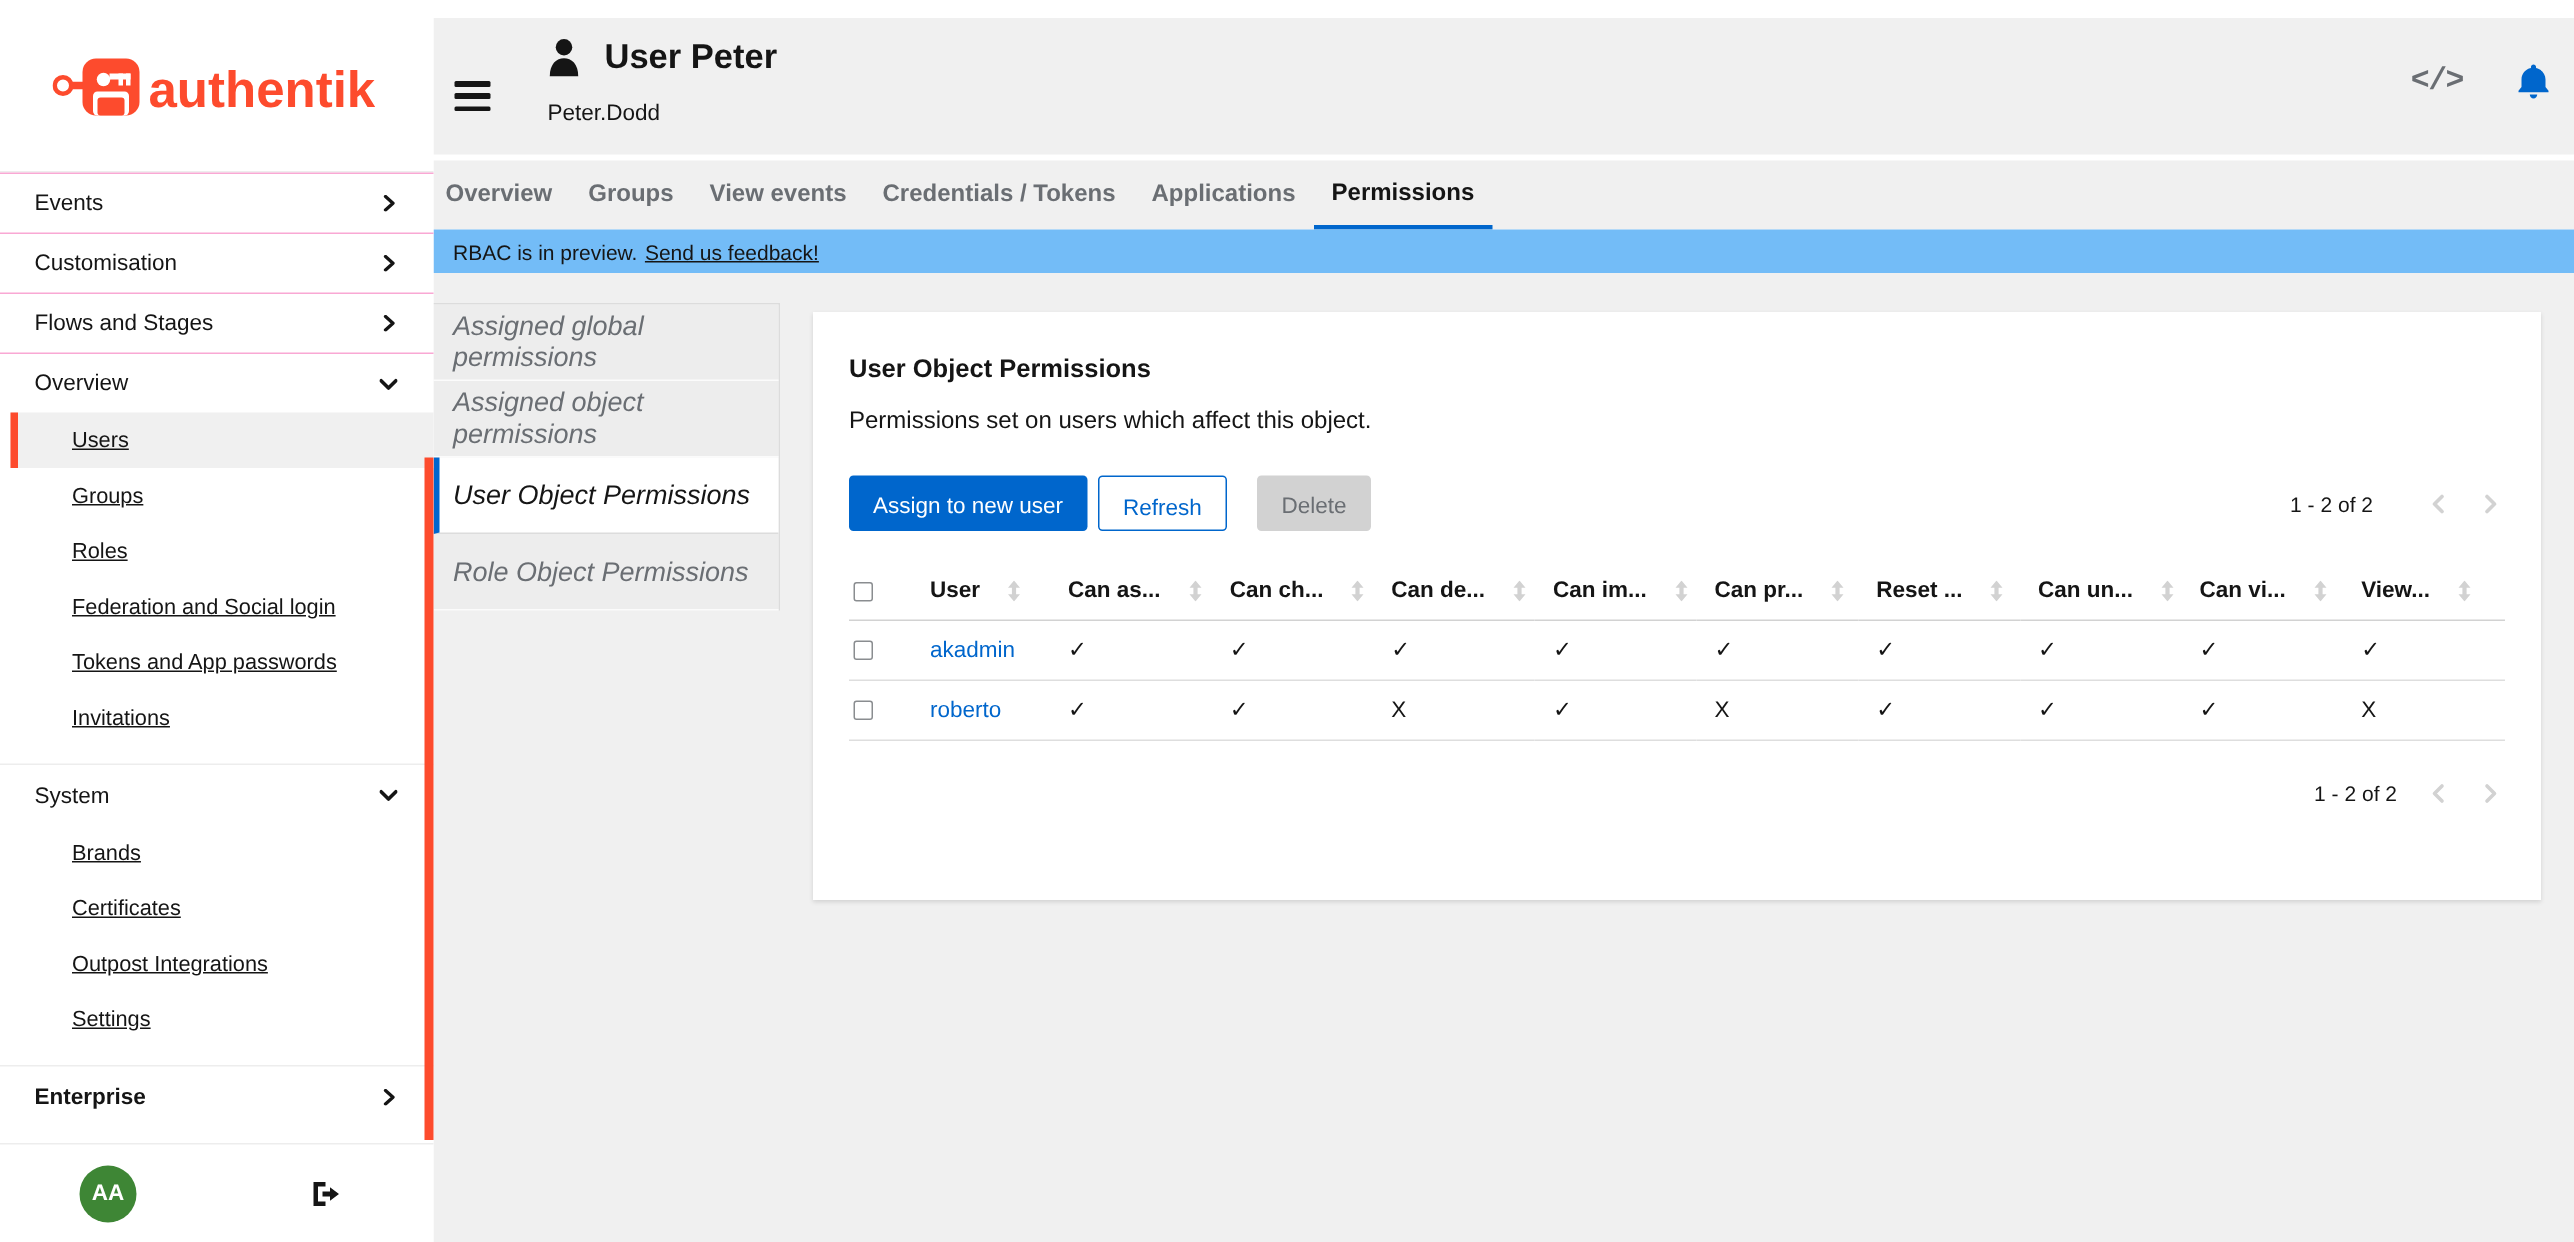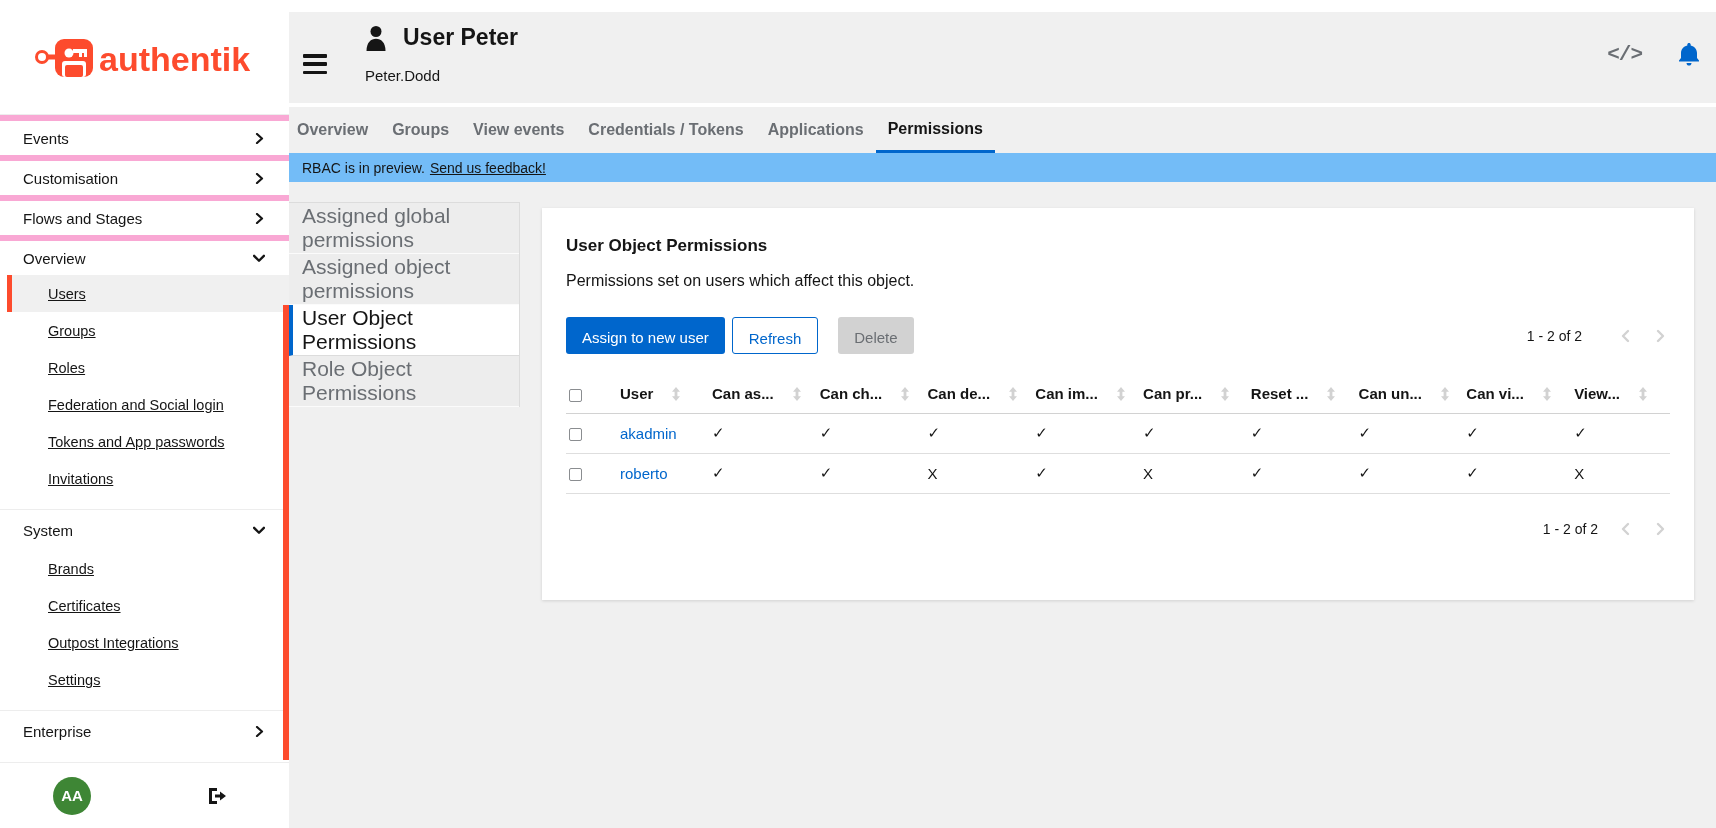--- a/index.html
+++ b/index.html
@@ -13,21 +13,21 @@
     --muted:#6a6e73;
   }
   *{margin:0;padding:0;box-sizing:border-box;}
   html,body{width:1716px;height:828px;overflow:hidden;}
   body{font-family:"Liberation Sans", sans-serif;background:#fff;color:var(--text);position:relative;}
 
   
   .sidebar{position:absolute;left:0;top:0;width:289px;height:828px;background:#fff;z-index:3;}
   .logo-wrap{height:115px;display:flex;align-items:center;padding-left:35px;border-bottom:1px solid #ededed;}
   .nav-top{position:relative;height:40px;display:flex;align-items:center;padding:0 24px 0 23px;
-           border-top:6px solid #f9a8d4;font-size:15px;cursor:pointer;}
+           border-top:1px solid #f9a8d4;font-size:15px;cursor:pointer;}
   .nav-top:first-child{border-top:none;}
   .nav-top .chev{margin-left:auto;}
   .nav-sub{position:relative;height:37px;display:flex;align-items:center;padding-left:48px;font-size:14.5px;cursor:pointer;text-decoration:underline;}
   .nav-sub.active{background:var(--gray-bg);border-left:5px solid var(--accent);margin-left:7px;padding-left:36px;}
   .nav-divider{height:0;border-top:1px solid #ededed;margin-top:12px;}
   .scroll-thumb{position:absolute;right:0;top:305px;width:6px;height:455px;background:var(--accent);}
   .user-row{position:absolute;left:0;bottom:0;width:289px;height:66px;border-top:1px solid #ededed;
             display:flex;align-items:center;}
   .avatar{width:38px;height:38px;border-radius:50%;background:var(--green);color:#fff;font-weight:bold;
           font-size:15px;display:flex;align-items:center;justify-content:center;margin-left:53px;}
@@ -51,22 +51,22 @@
   .tab.active{color:var(--text);border-bottom:3px solid var(--primary);}
 
   .banner{position:absolute;left:0;top:153px;width:1427px;height:29px;background:var(--banner);
           display:flex;align-items:center;padding-left:13px;font-size:14px;color:var(--text);}
   .banner a{color:var(--text);text-decoration:underline;margin-left:5px;cursor:pointer;}
 
   .main{position:absolute;left:0;top:182px;width:1427px;height:646px;background:var(--gray-bg);}
 
   
   .subtabs{position:absolute;left:0;top:20px;width:231px;border-top:1px solid #dcdcdc;border-right:1px solid #dcdcdc;}
-  .subtab{height:51px;display:flex;align-items:center;padding-left:13px;font-size:21px;color:var(--muted);
-          background:#ededed;border-bottom:1px solid #fbfbfb;cursor:pointer;}
+  .subtab{height:51px;display:flex;align-items:center;padding-left:13px;font-size:18px;color:var(--muted);
+          background:#ededed;border-bottom:1px solid #fbfbfb;cursor:pointer;font-style:italic;}
   .subtab.active{background:#fff;color:var(--text);border-left:4px solid var(--primary);padding-left:9px;border-bottom:1px solid #dcdcdc;}
 
   
   .card{position:absolute;left:253px;top:26px;width:1152px;height:392px;background:#fff;
         box-shadow:0 1px 3px rgba(0,0,0,0.13);padding:28px 24px 0 24px;}
   .card-title{font-size:17px;font-weight:bold;}
   .card-desc{font-size:16px;margin-top:16px;}
   .toolbar{margin-top:27px;height:37px;display:flex;align-items:center;}
   .btn{height:37px;border-radius:3px;font-size:15px;font-family:inherit;border:none;cursor:pointer;padding:12px 16px;}
   .btn-primary{background:var(--primary);color:#fff;}
@@ -182,21 +182,21 @@
     <span>Certificates</span>
   </div>
   <div class="nav-sub">
     <span>Outpost Integrations</span>
   </div>
   <div class="nav-sub">
     <span>Settings</span>
   </div>
 
   <div class="nav-divider"></div>
-  <div class="nav-top" style="border-top:none;">
+  <div class="nav-top" style="border-top:none;font-weight:bold;">
     <span>Enterprise</span>
     <span class="chev">
       <svg width="11" height="11" viewBox="0 0 11 11">
           <path d="M3 1 L8 5.5 L3 10" fill="none" stroke="#151515" stroke-width="2.2" stroke-linecap="round" stroke-linejoin="round"></path>
         </svg>
     </span>
   </div>
 
   <div class="scroll-thumb"></div>
 

